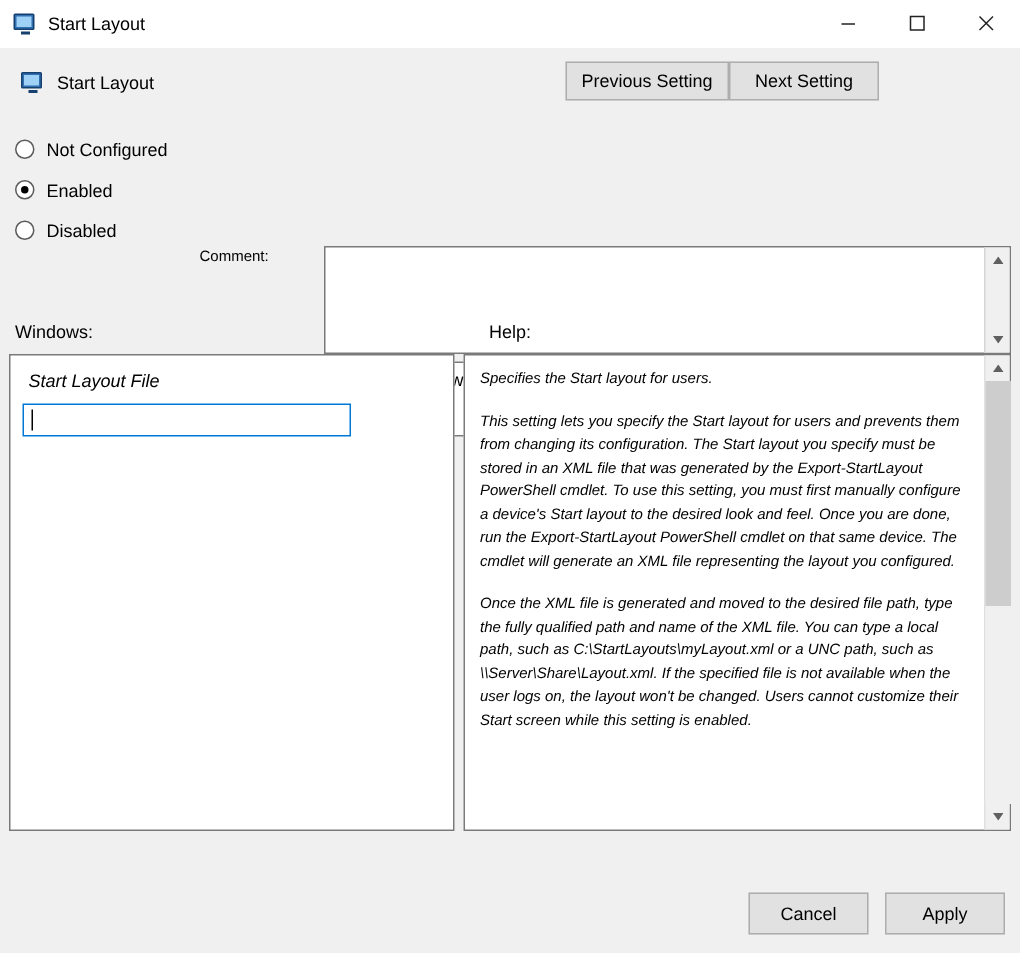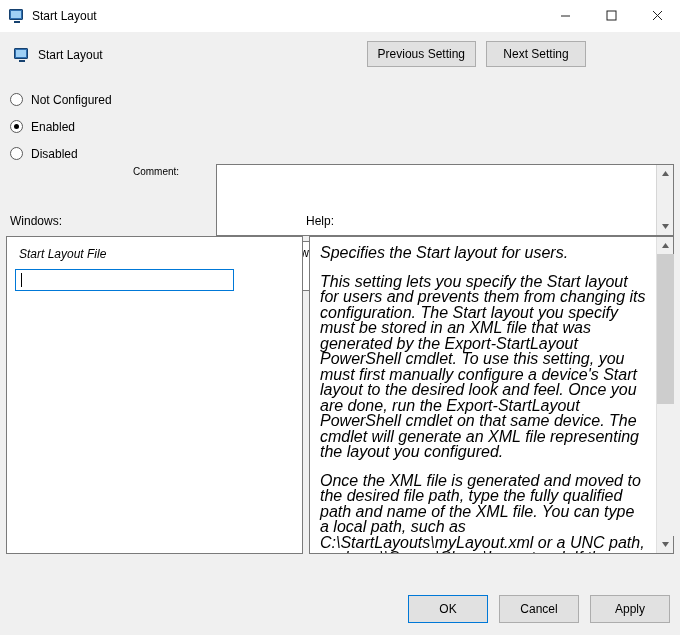--- a/index.html
+++ b/index.html
@@ -100,21 +100,20 @@
     margin-right: 8px;
   }
   .header-title {
     font-size: 12px;
   }
   .header-buttons {
     position: absolute;
     right: 94px;
     top: 9px;
     display: flex;
-    gap: 10px;
   }
   .btn {
     font-family: "Liberation Sans", sans-serif;
     font-size: 12px;
     background: #e1e1e1;
     border: 1px solid #adadad;
     padding: 5px 10px;
     min-width: 100px;
     text-align: center;
     color: #000;
@@ -212,21 +211,21 @@
   }
   .sc-btn svg { display:block; }
 
   
   .mid-labels {
     position: relative;
     height: 28px;
     flex: 0 0 auto;
   }
   .lbl-options { position: absolute; left: 10px; top: 6px; }
-  .lbl-help { position: absolute; left: 306px; top: 6px; }
+  .lbl-help { position: absolute; left: 326px; top: 6px; }
 
   
   .panels {
     position: relative;
     flex: 1 1 auto;
     padding: 0 10px;
   }
   .panel {
     position: absolute;
     background: #fff;
@@ -265,21 +264,21 @@
     height: 14px;
     background: #000;
     margin-left: 1px;
   }
   .help-text {
     position: absolute;
     left: 0; top: 0;
     right: 17px;
     bottom: 0;
     padding: 8px 10px 8px 10px;
-    font-size: 16px;
+    font-size: 10px;
     line-height: 15.5px;
     overflow: hidden;
     box-sizing: border-box;
   }
   .help-text p { margin: 0 0 13px 0; }
   .help-scroll {
     position: absolute;
     right: 0; top: 0;
     bottom: 0;
     width: 17px;
@@ -456,19 +455,18 @@
           <svg width="7" height="5" viewBox="0 0 7 5">
               <polygon points="0,0 7,0 3.5,5" fill="currentColor"></polygon>
             </svg>
         </div>
       </div>
     </div>
   </div>
 
   <div class="footer">
     <div class="footer-buttons">
-      <div class="btn btn-footer default">OK</div>
       <div class="btn btn-footer">Cancel</div>
       <div class="btn btn-footer">Apply</div>
     </div>
   </div>
 
 </div>
 
 </body></html>

